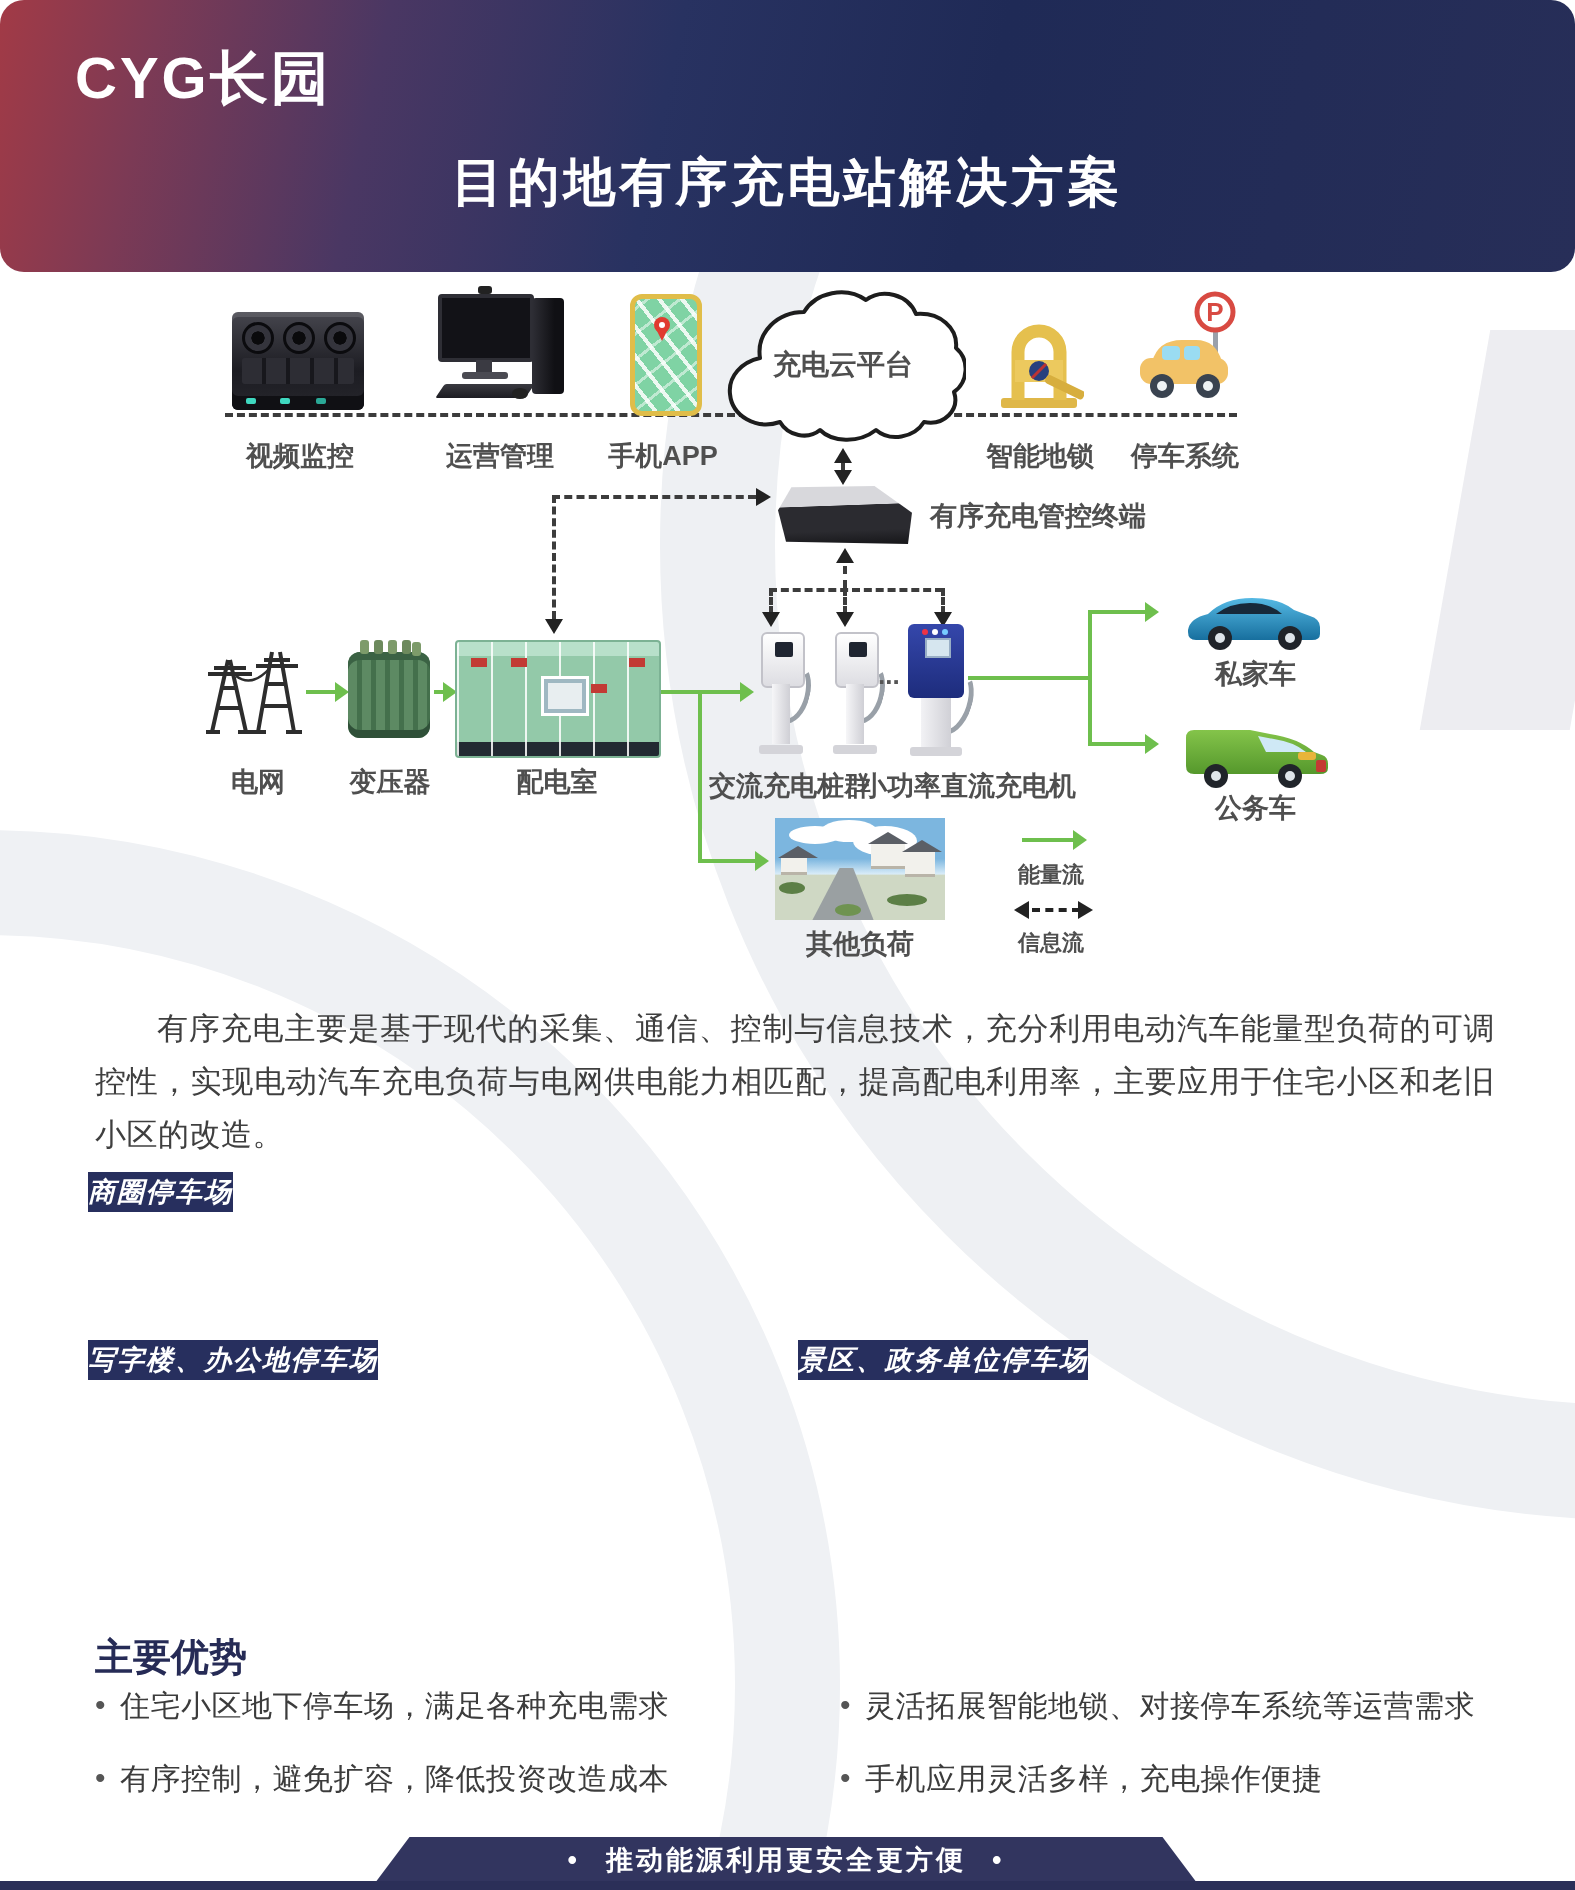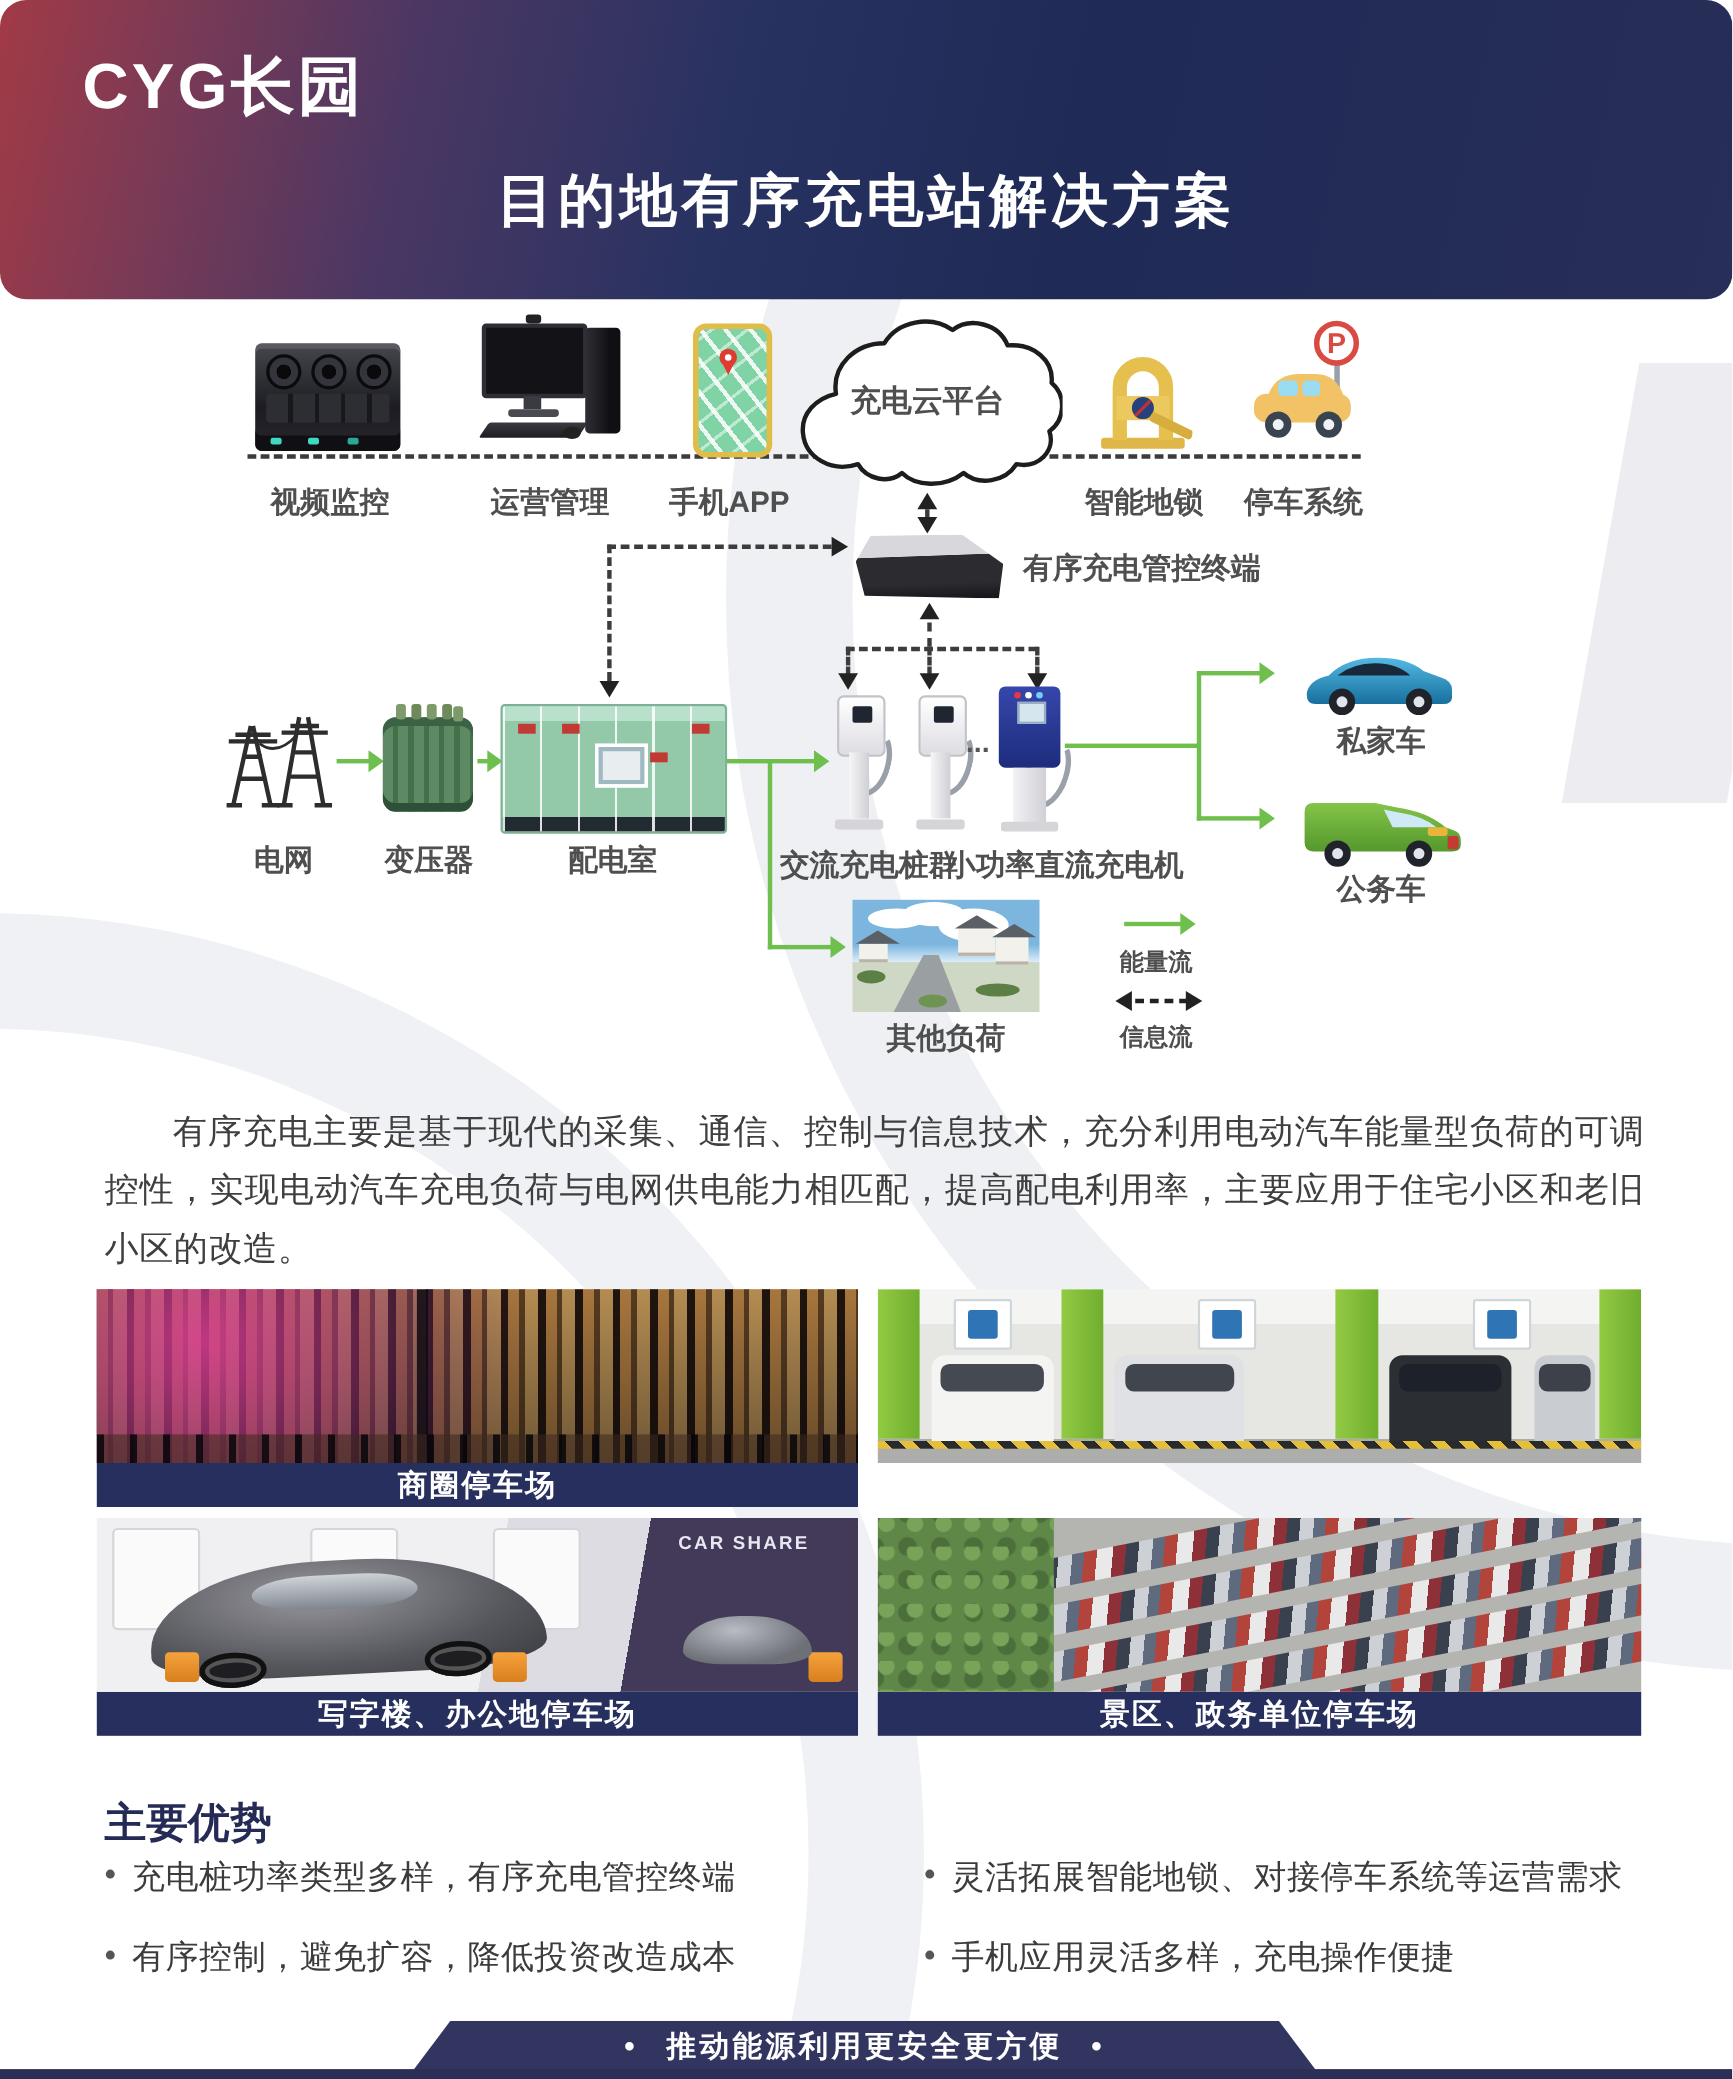--- a/index.html
+++ b/index.html
@@ -129,21 +129,21 @@
     border-right:20px solid transparent;border-bottom:12px solid #5b5f66;}
   .li-bush{position:absolute;width:26px;height:12px;border-radius:50%;background:#5c7f46;}
 
   
   .intro{position:absolute;left:95px;top:1002px;width:1400px;z-index:2;
     font-size:31px;line-height:53px;color:#3f3f3f;text-indent:2em;letter-spacing:.5px;text-align:justify;}
 
   
   .scenes{position:absolute;left:88px;top:1172px;width:1404px;z-index:2;display:grid;
     grid-template-columns:692px 694px;column-gap:18px;row-gap:10px;}
-  .scene{display:flex;flex-direction:column;}
+  .scene{display:flex;flex-direction:row;font-style:italic;}
   .photo{height:158px;position:relative;overflow:hidden;background:#ccc;}
   .caption{height:40px;background:#272f5e;color:#fff;font-size:27px;font-weight:bold;
     display:flex;align-items:center;justify-content:center;letter-spacing:2px;}
 
   
   .ph-mall{background:
     radial-gradient(circle at 14% 30%, rgba(219,62,150,.85), rgba(120,40,110,.35) 32%, transparent 48%),
     linear-gradient(rgba(20,12,30,.25),rgba(10,8,16,.55)),
     repeating-linear-gradient(90deg,#d99a48 0 10px,#6b4a22 10px 15px,#e9b763 15px 27px,#241708 27px 34px);}
   .ph-mall:after{content:"";position:absolute;left:0;right:0;bottom:0;height:26px;
@@ -484,21 +484,21 @@
       </div>
       <div class="caption">景区、政务单位停车场</div>
     </div>
   </div>
 
   <div class="adv-title">主要优势</div>
   <div class="adv-cols">
     <div class="adv-col">
       <div class="adv-item">
         <span class="adv-bullet">•</span>
-        <span>充电桩功率类型多样，有序充电管控终端</span>
+        <span>住宅小区地下停车场，满足各种充电需求</span>
       </div>
       <div class="adv-item">
         <span class="adv-bullet">•</span>
         <span>有序控制，避免扩容，降低投资改造成本</span>
       </div>
     </div>
     <div class="adv-col">
       <div class="adv-item">
         <span class="adv-bullet">•</span>
         <span>灵活拓展智能地锁、对接停车系统等运营需求</span>

